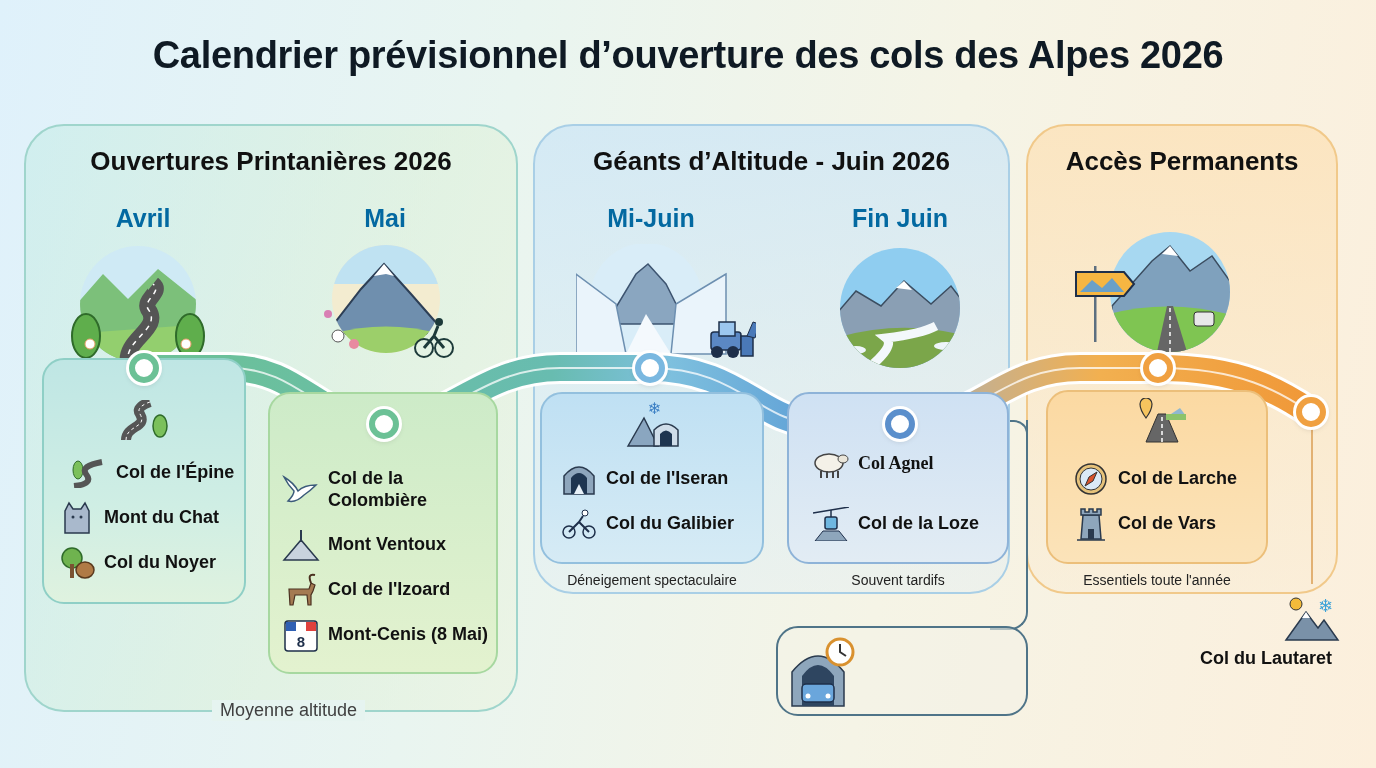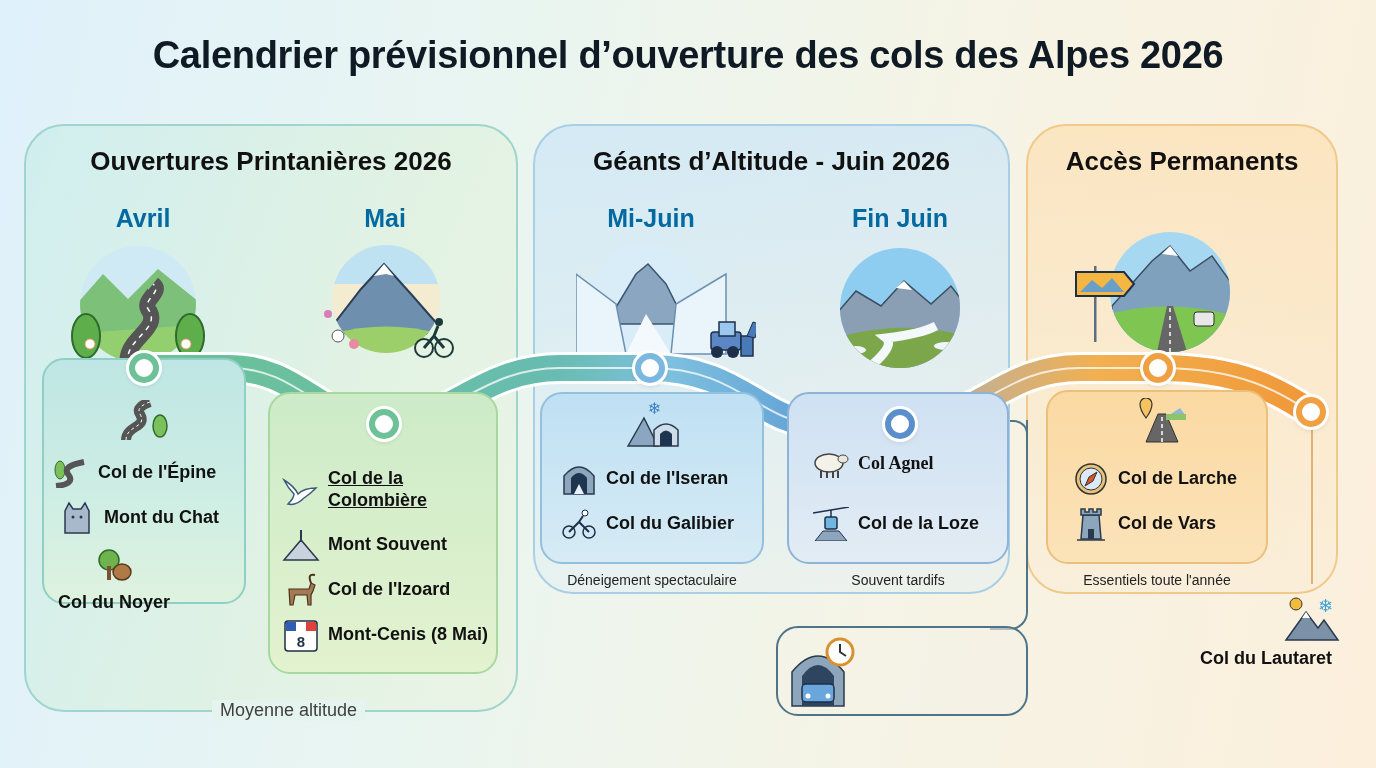--- a/index.html
+++ b/index.html
@@ -266,66 +266,66 @@
       <path d="M14 70 L14 40 Q30 18 46 40 L46 70Z" fill="#2e4560"></path>
       <rect x="14" y="48" width="32" height="18" rx="4" fill="#6aa6dc" stroke="#1e2f4a" stroke-width="1.5"></rect>
       <circle cx="20" cy="60" r="2.5" fill="#fff"></circle>
       <circle cx="40" cy="60" r="2.5" fill="#fff"></circle>
       <circle cx="52" cy="16" r="13" fill="#fff" stroke="#d9912f" stroke-width="3"></circle>
       <path d="M52 8 L52 16 L58 20" stroke="#333" stroke-width="2" fill="none"></path>
     </svg>
   </div>
 </div>
 
-<div class="item" style="left:52px; top:456px;">
+<div class="item" style="left:70px; top:456px;">
   <span class="ic">
     <svg width="38" height="30" viewBox="0 0 38 30">
         <ellipse cx="8" cy="12" rx="5" ry="9" fill="#7bc05b" stroke="#2f6b2a"></ellipse>
         <path d="M4 28 Q24 26 16 16 Q10 8 32 4" stroke="#555" stroke-width="6" fill="none"></path>
       </svg>
   </span>
   <span>Col de l'Épine</span>
 </div>
 <div class="item" style="left:58px; top:501px;">
   <span class="ic">
     <svg width="36" height="34" viewBox="0 0 36 34">
         <path d="M6 32 L6 10 L10 2 L14 8 L22 8 L26 2 L30 10 L30 32Z" fill="#a9b9cc" stroke="#2a3a4e" stroke-width="1.5"></path>
         <circle cx="14" cy="16" r="1.5" fill="#2a3a4e"></circle>
         <circle cx="22" cy="16" r="1.5" fill="#2a3a4e"></circle>
       </svg>
   </span>
   <span>Mont du Chat</span>
 </div>
-<div class="item" style="left:58px; top:546px;flex-direction:column;">
+<div class="item" style="left:58px; top:546px;">
   <span class="ic">
     <svg width="38" height="34" viewBox="0 0 38 34">
         <circle cx="14" cy="12" r="10" fill="#6fb34f" stroke="#2f6b2a" stroke-width="1.5"></circle>
         <rect x="12" y="18" width="4" height="14" fill="#7a5232"></rect>
         <ellipse cx="27" cy="24" rx="9" ry="8" fill="#b07a46" stroke="#5a3a1e" stroke-width="1.5"></ellipse>
       </svg>
   </span>
   <span>Col du Noyer</span>
 </div>
 
-<div class="item" style="left:282px; top:468px; align-items:center;text-decoration:underline;">
+<div class="item" style="left:282px; top:468px; align-items:flex-start;">
   <span class="ic" style="margin-top:4px;">
     <svg width="38" height="32" viewBox="0 0 38 32">
         <path d="M2 4 Q12 10 16 18 Q22 12 34 12 Q28 18 22 22 Q14 30 6 28 Q12 22 12 18 Q6 12 2 4Z" fill="#fff" stroke="#3b5a7a" stroke-width="1.5"></path>
       </svg>
   </span>
   <span><span>Col de la</span><br><span>Colombière</span></span>
 </div>
 <div class="item" style="left:282px; top:528px;">
   <span class="ic">
     <svg width="38" height="34" viewBox="0 0 38 34">
         <path d="M2 32 L19 12 L36 32Z" fill="#c8d3de" stroke="#2a3a4e" stroke-width="1.5"></path>
         <rect x="18" y="2" width="2" height="12" fill="#2a3a4e"></rect>
       </svg>
   </span>
-  <span>Mont Souvent</span>
+  <span>Mont Ventoux</span>
 </div>
 <div class="item" style="left:282px; top:573px;">
   <span class="ic">
     <svg width="36" height="34" viewBox="0 0 36 34">
         <path d="M6 16 L26 16 L28 10 L32 12 L30 18 L28 22 L28 32 L25 32 L24 22 L12 22 L10 32 L7 32 Z" fill="#a47a52" stroke="#4a3020" stroke-width="1.2"></path>
         <path d="M28 10 Q24 0 32 2" stroke="#4a3020" stroke-width="2" fill="none"></path>
       </svg>
   </span>
   <span>Col de l'Izoard</span>
 </div>

